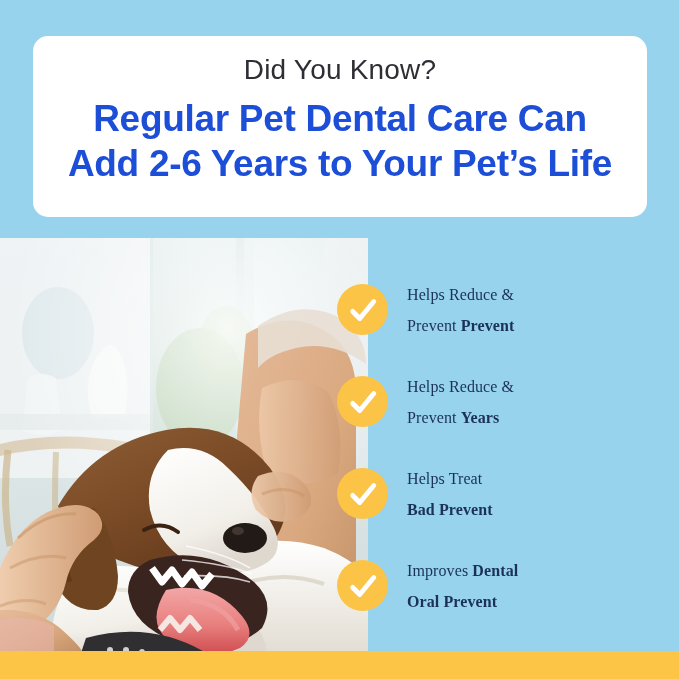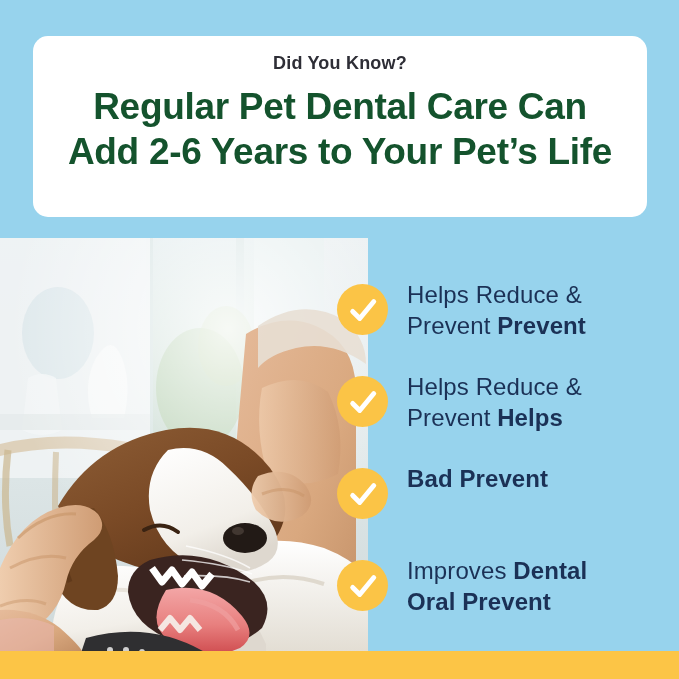--- a/index.html
+++ b/index.html
@@ -30,34 +30,34 @@
     background: #ffffff;
     border-radius: 15px;
     box-sizing: border-box;
     display: flex;
     flex-direction: column;
     align-items: center;
     justify-content: flex-start;
     padding-top: 17px;
   }
   .eyebrow {
-    font-size: 18px;
-    font-weight: 700;
+    font-size: 28px;
+    font-weight: 400;
     letter-spacing: 0.2px;
     color: #2e2e36;
     line-height: 1.2;
     text-align: right;
   }
   .headline {
     margin-top: 9px;
     font-size: 37px;
     font-weight: 700;
     letter-spacing: -0.3px;
     line-height: 1.22;
-    color: #14532d;
+    color: #1d4ed8;
     text-align: center;
     width: 100%;
   }
   .headline .hl-line { display: block; white-space: nowrap; }
 
   
   .photo {
     position: absolute;
     left: 0;
     top: 238px;
@@ -90,25 +90,26 @@
     display: flex;
     align-items: center;
     justify-content: center;
   }
   .check-badge svg { width: 30px; height: 30px; display: block; }
   .benefit-text {
     position: absolute;
     left: 70px;
     top: 17px;
     width: 258px;
-    font-size: 24px;
+    font-size: 16px;
     line-height: 31px;
     color: #1b3156;
     font-weight: 400;
     letter-spacing: 0.1px;
+    font-family: Liberation Serif, serif;
   }
   .benefit-text .em { font-weight: 700; }
   .benefit-text .ln { display: block; }
 
   
   .bottom-bar {
     position: absolute;
     left: 0;
     bottom: 0;
     width: 679px;
@@ -288,31 +289,32 @@
     </div>
 
     <div class="benefit-row">
       <span class="check-badge">
         <svg viewBox="0 0 32 32" xmlns="http://www.w3.org/2000/svg" aria-hidden="true">
           <path d="M5 17.5 L12.5 25 L27.5 7" stroke="#ffffff" stroke-width="5.2" fill="none" stroke-linecap="round" stroke-linejoin="round"></path>
         </svg>
       </span>
       <span class="benefit-text">
         <span class="ln"><span>Helps Reduce &amp;</span><span class="em"></span></span>
-        <span class="ln"><span>Prevent </span><span class="em">Helps</span></span>
+        <span class="ln"><span>Prevent </span><span class="em">Years</span></span>
       </span>
     </div>
 
     <div class="benefit-row">
       <span class="check-badge">
         <svg viewBox="0 0 32 32" xmlns="http://www.w3.org/2000/svg" aria-hidden="true">
           <path d="M5 17.5 L12.5 25 L27.5 7" stroke="#ffffff" stroke-width="5.2" fill="none" stroke-linecap="round" stroke-linejoin="round"></path>
         </svg>
       </span>
       <span class="benefit-text">
+        <span class="ln"><span>Helps Treat</span><span class="em"></span></span>
         <span class="ln"><span></span><span class="em">Bad Prevent</span></span>
       </span>
     </div>
 
     <div class="benefit-row">
       <span class="check-badge">
         <svg viewBox="0 0 32 32" xmlns="http://www.w3.org/2000/svg" aria-hidden="true">
           <path d="M5 17.5 L12.5 25 L27.5 7" stroke="#ffffff" stroke-width="5.2" fill="none" stroke-linecap="round" stroke-linejoin="round"></path>
         </svg>
       </span>

